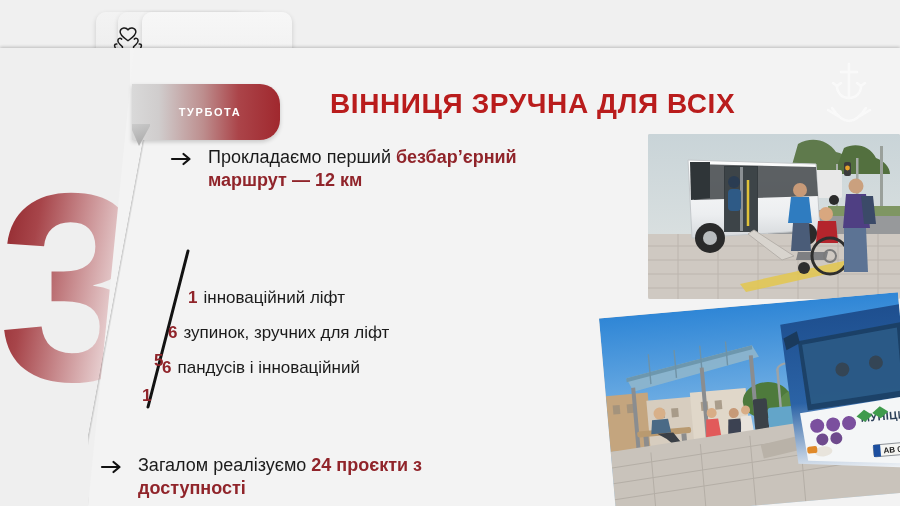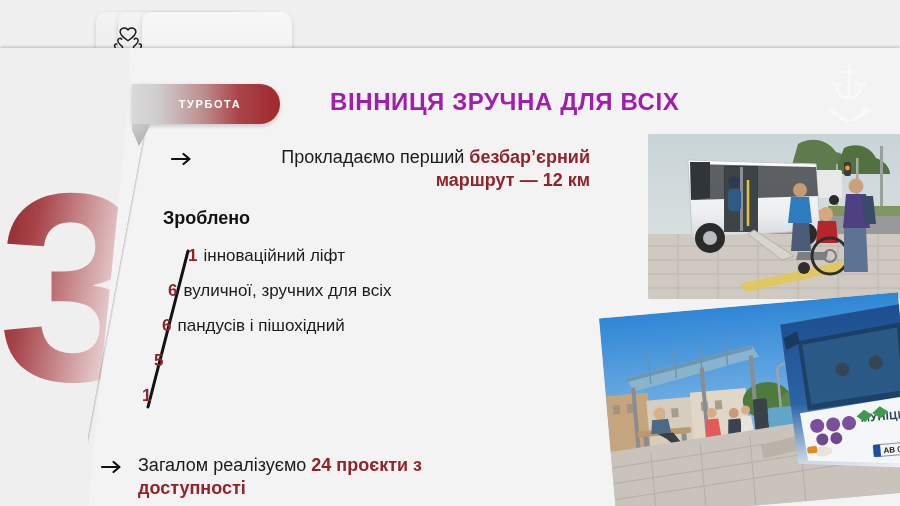--- a/index.html
+++ b/index.html
@@ -99,21 +99,21 @@
   }
 
   
   .ribbon-wrap {
     position: absolute;
     left: 132px; top: 84px;
     height: 40px;
   }
   .ribbon {
     position: relative;
-    height: 40px;
+    height: 56px;
     width: 148px;
     border-radius: 0 20px 20px 0;
     background: linear-gradient(90deg,#d9d9d9 0%,#d0cdcd 18%,#bd8e8e 48%,#ab4449 72%,#a0282e 100%);
     box-shadow: 0 2px 4px rgba(0,0,0,0.18);
     display: flex;
     align-items: center;
     justify-content: center;
   }
   .ribbon-label {
     color: #ffffff;
@@ -128,35 +128,35 @@
     width: 18px; height: 22px;
     background: linear-gradient(160deg,#c9c9c9 0%,#9d9d9d 100%);
     clip-path: polygon(0 0, 18px 0, 18px 2px, 7px 22px, 0 6px);
     opacity: .85;
   }
 
   
   .title {
     position: absolute;
     left: 330px; top: 88px;
-    font-size: 24px;
+    font-size: 28px;
     font-weight: 700;
     letter-spacing: 0.6px;
-    color: #a21caf;
+    color: #b91c1c;
     white-space: nowrap;
   }
 
   
   .bullet-row {
     position: absolute;
     display: flex;
     align-items: flex-start;
     gap: 14px;
   }
-  .bullet-row.r1 { left: 170px; top: 146px; width: 420px; text-align: right; }
+  .bullet-row.r1 { left: 170px; top: 146px; width: 420px; }
   .bullet-row.r2 { left: 100px; top: 454px; width: 430px; }
 
   .arrow-icon {
     flex: 0 0 auto;
     width: 24px; height: 22px;
     margin-top: 2px;
   }
   .bullet-text {
     font-size: 18px;
     line-height: 1.28;
@@ -189,21 +189,21 @@
     font-size: 17px;
     color: #1b1b1b;
     height: 35px;
   }
   .stat-num {
     color: #90242a;
     font-weight: 700;
     font-size: 17px;
     margin-right: 6px;
   }
-  .stat-label { font-weight: 400; }
+  .stat-label { font-weight: 400; margin-top: 42px; }
 
   
   .slant-line {
     position: absolute;
     left: 146px; top: 248px;
     width: 44px; height: 162px;
     pointer-events: none;
   }
 
   
@@ -282,40 +282,39 @@
       <svg viewBox="0 0 24 22" fill="none" stroke="#111" stroke-width="2.2" stroke-linecap="round" stroke-linejoin="round">
         <path d="M2 11h16"></path>
         <path d="M13.5 6l6 5-6 5"></path>
       </svg>
     </div>
     <div class="bullet-text">
       <span>Прокладаємо перший </span><span class="hl">безбар’єрний маршрут — 12 км</span>
     </div>
   </div>
 
-  <div class="subhead">Зроблено</div>
 
   <div class="slant-line">
     <svg viewBox="0 0 44 162" fill="none">
       <path d="M42 3 L2 159" stroke="#121212" stroke-width="3" stroke-linecap="round"></path>
     </svg>
   </div>
 
   <div class="stat-list">
     <div class="stat-line" style="padding-left:48px;">
       <span class="stat-num">1</span>
       <span class="stat-label">інноваційний ліфт</span>
     </div>
     <div class="stat-line" style="padding-left:28px;">
       <span class="stat-num">6</span>
-      <span class="stat-label">вуличної, зручних для всіх</span>
+      <span class="stat-label">зупинок, зручних для ліфт</span>
     </div>
     <div class="stat-line" style="padding-left:22px;">
       <span class="stat-num">6</span>
-      <span class="stat-label">пандусів і пішохідний</span>
+      <span class="stat-label">пандусів і інноваційний</span>
     </div>
     <div class="stat-line" style="padding-left:14px;">
       <span class="stat-num">5</span>
     </div>
     <div class="stat-line" style="padding-left:2px;">
       <span class="stat-num">1</span>
     </div>
   </div>
 
   <div class="bullet-row r2">

